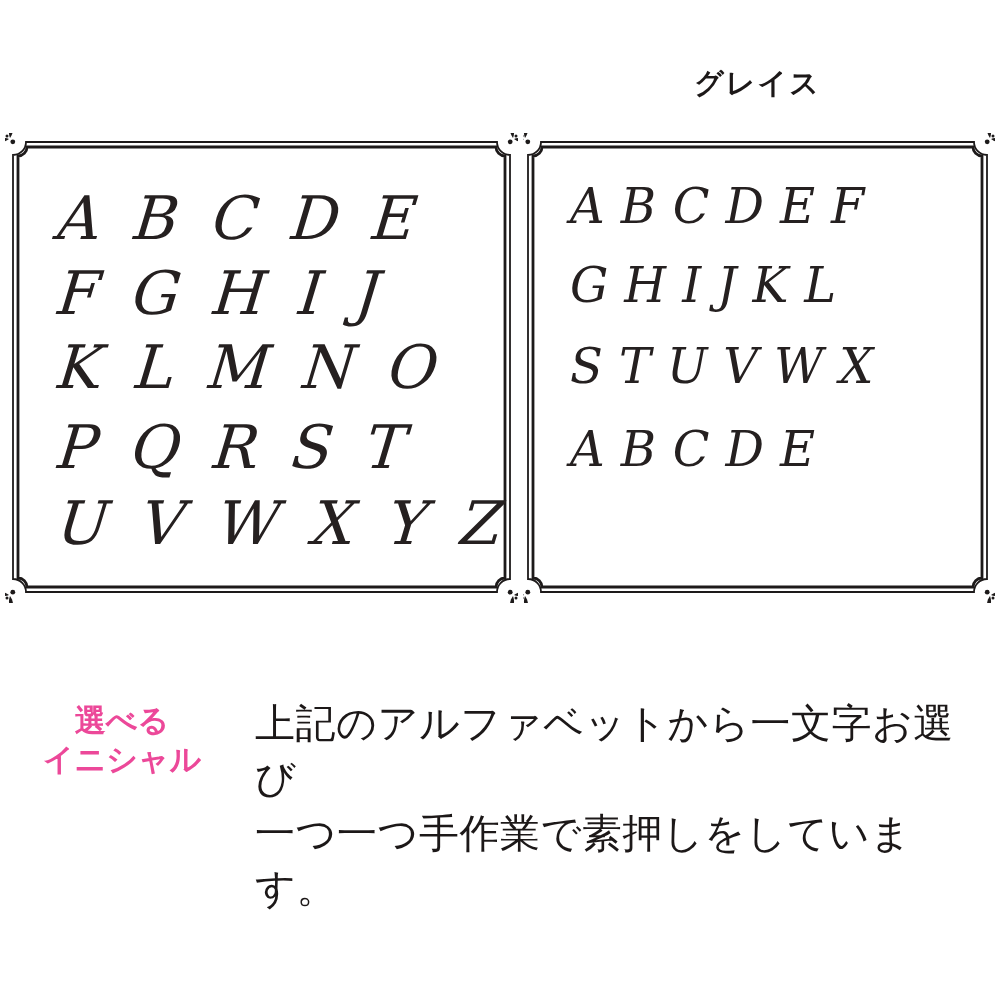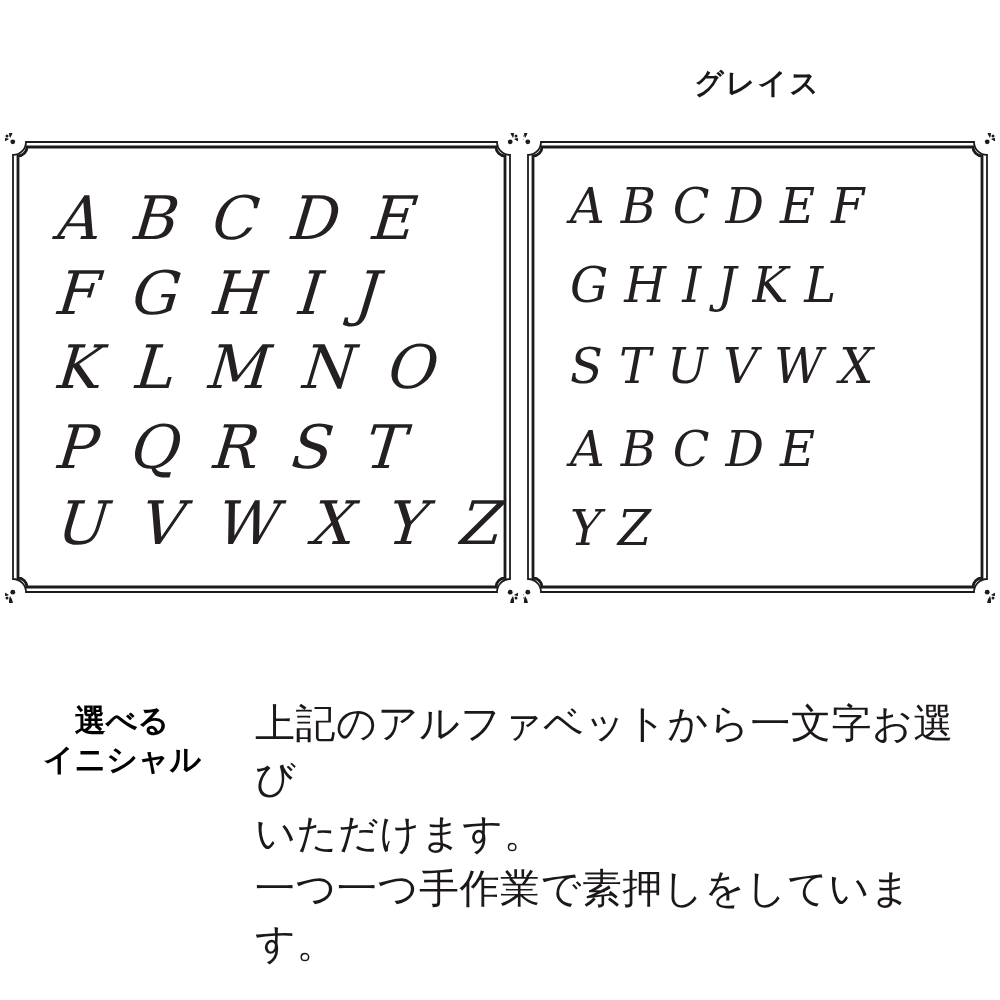--- a/index.html
+++ b/index.html
@@ -66,21 +66,21 @@
 
   .footer-label {
     position: absolute;
     left: 38px;
     top: 701px;
     width: 168px;
     text-align: center;
     font-size: 31px;
     font-weight: bold;
     line-height: 39px;
-    color: #000000;
+    color: #ec4899;
   }
   .footer-body {
     position: absolute;
     left: 255px;
     top: 696px;
     width: 720px;
     font-size: 40px;
     font-weight: normal;
     line-height: 55px;
     letter-spacing: 0.5px;
@@ -166,27 +166,25 @@
     <div class="letter-row el-r3">KLMNO</div>
     <div class="letter-row el-r4">PQRST</div>
     <div class="letter-row el-r5">UVWXYZ</div>
   </div>
 
   <div class="letters letters-grace">
     <div class="letter-row gr-r1">ABCDEF</div>
     <div class="letter-row gr-r2">GHIJKL</div>
     <div class="letter-row gr-r3">STUVWX</div>
     <div class="letter-row gr-r4">ABCDE</div>
-    <div class="letter-row gr-r5">YZ</div>
   </div>
 
   <div class="footer-label">
     <div>選べる</div>
     <div>イニシャル</div>
   </div>
 
   <div class="footer-body">
     <div>上記のアルファベットから一文字お選び</div>
-    <div>いただけます。</div>
     <div>一つ一つ手作業で素押しをしています。</div>
   </div>
 
 </div>
 
 </body></html>

